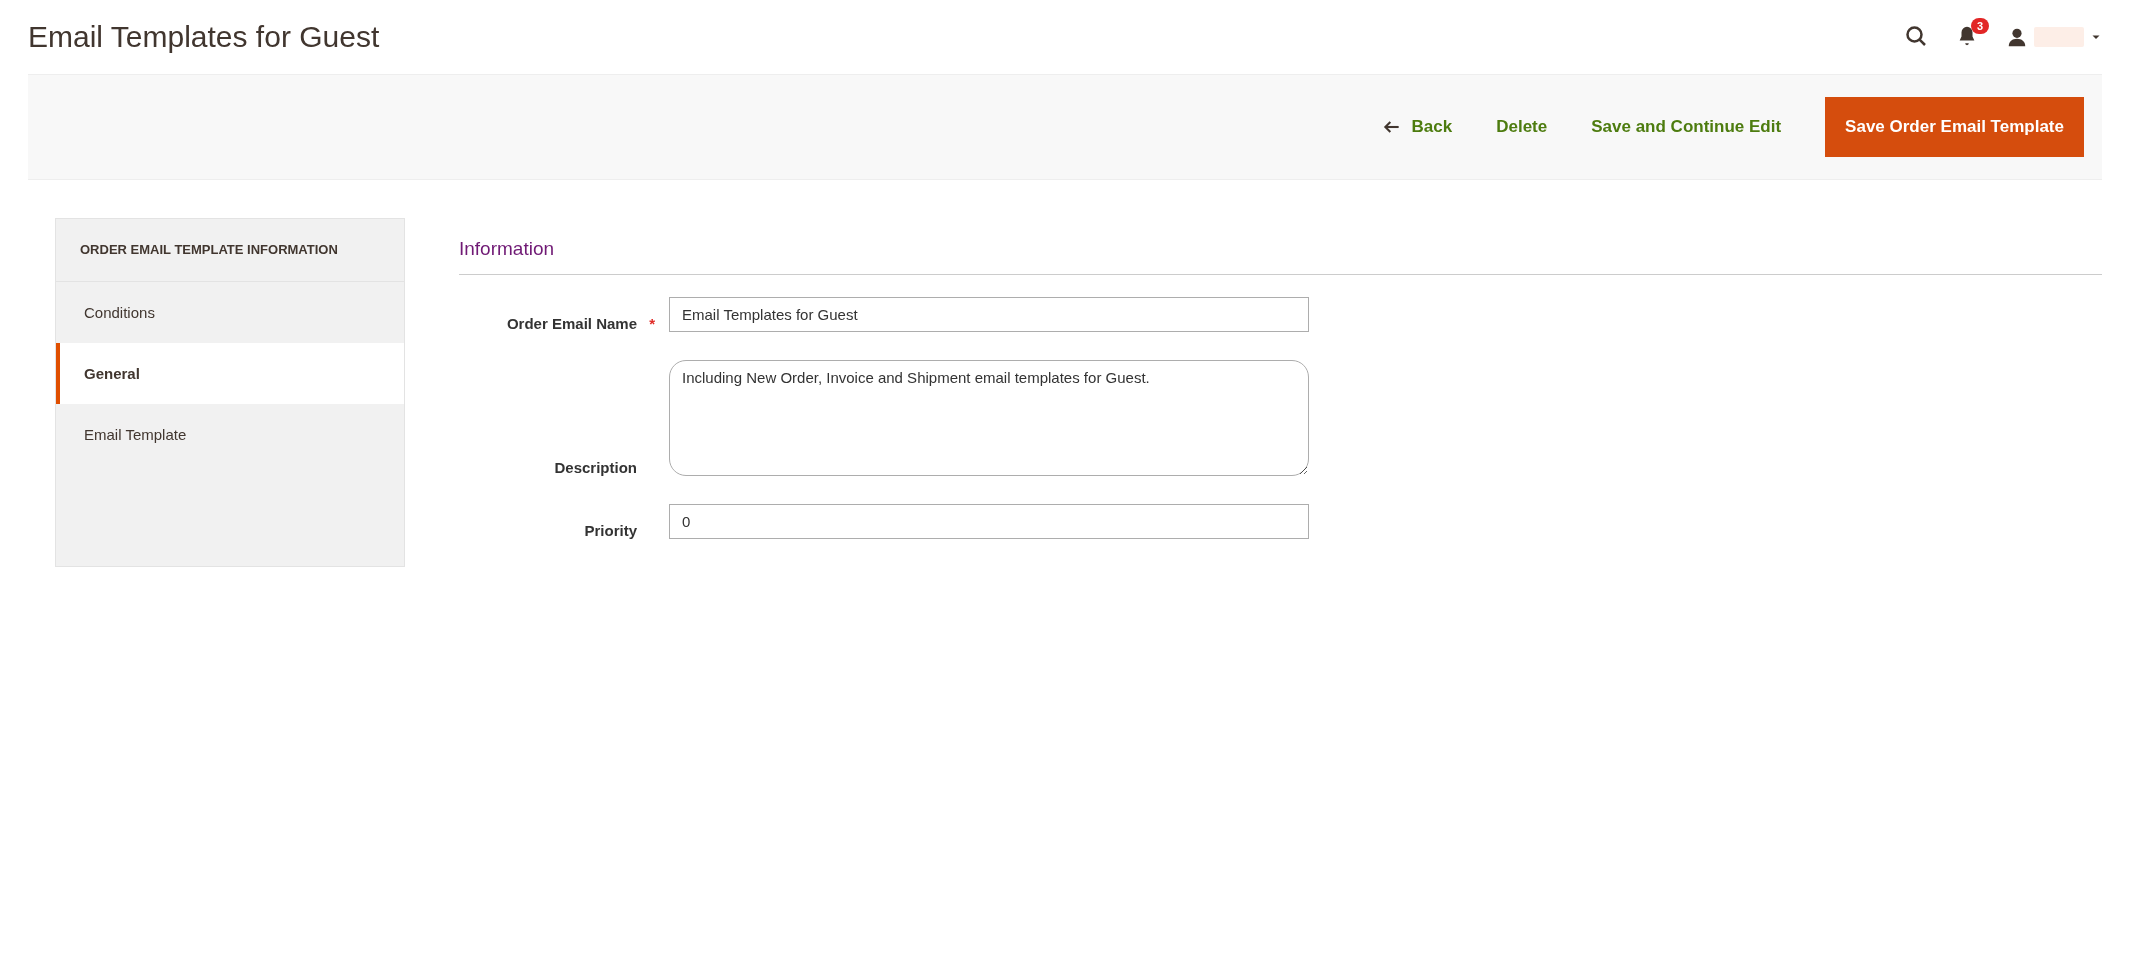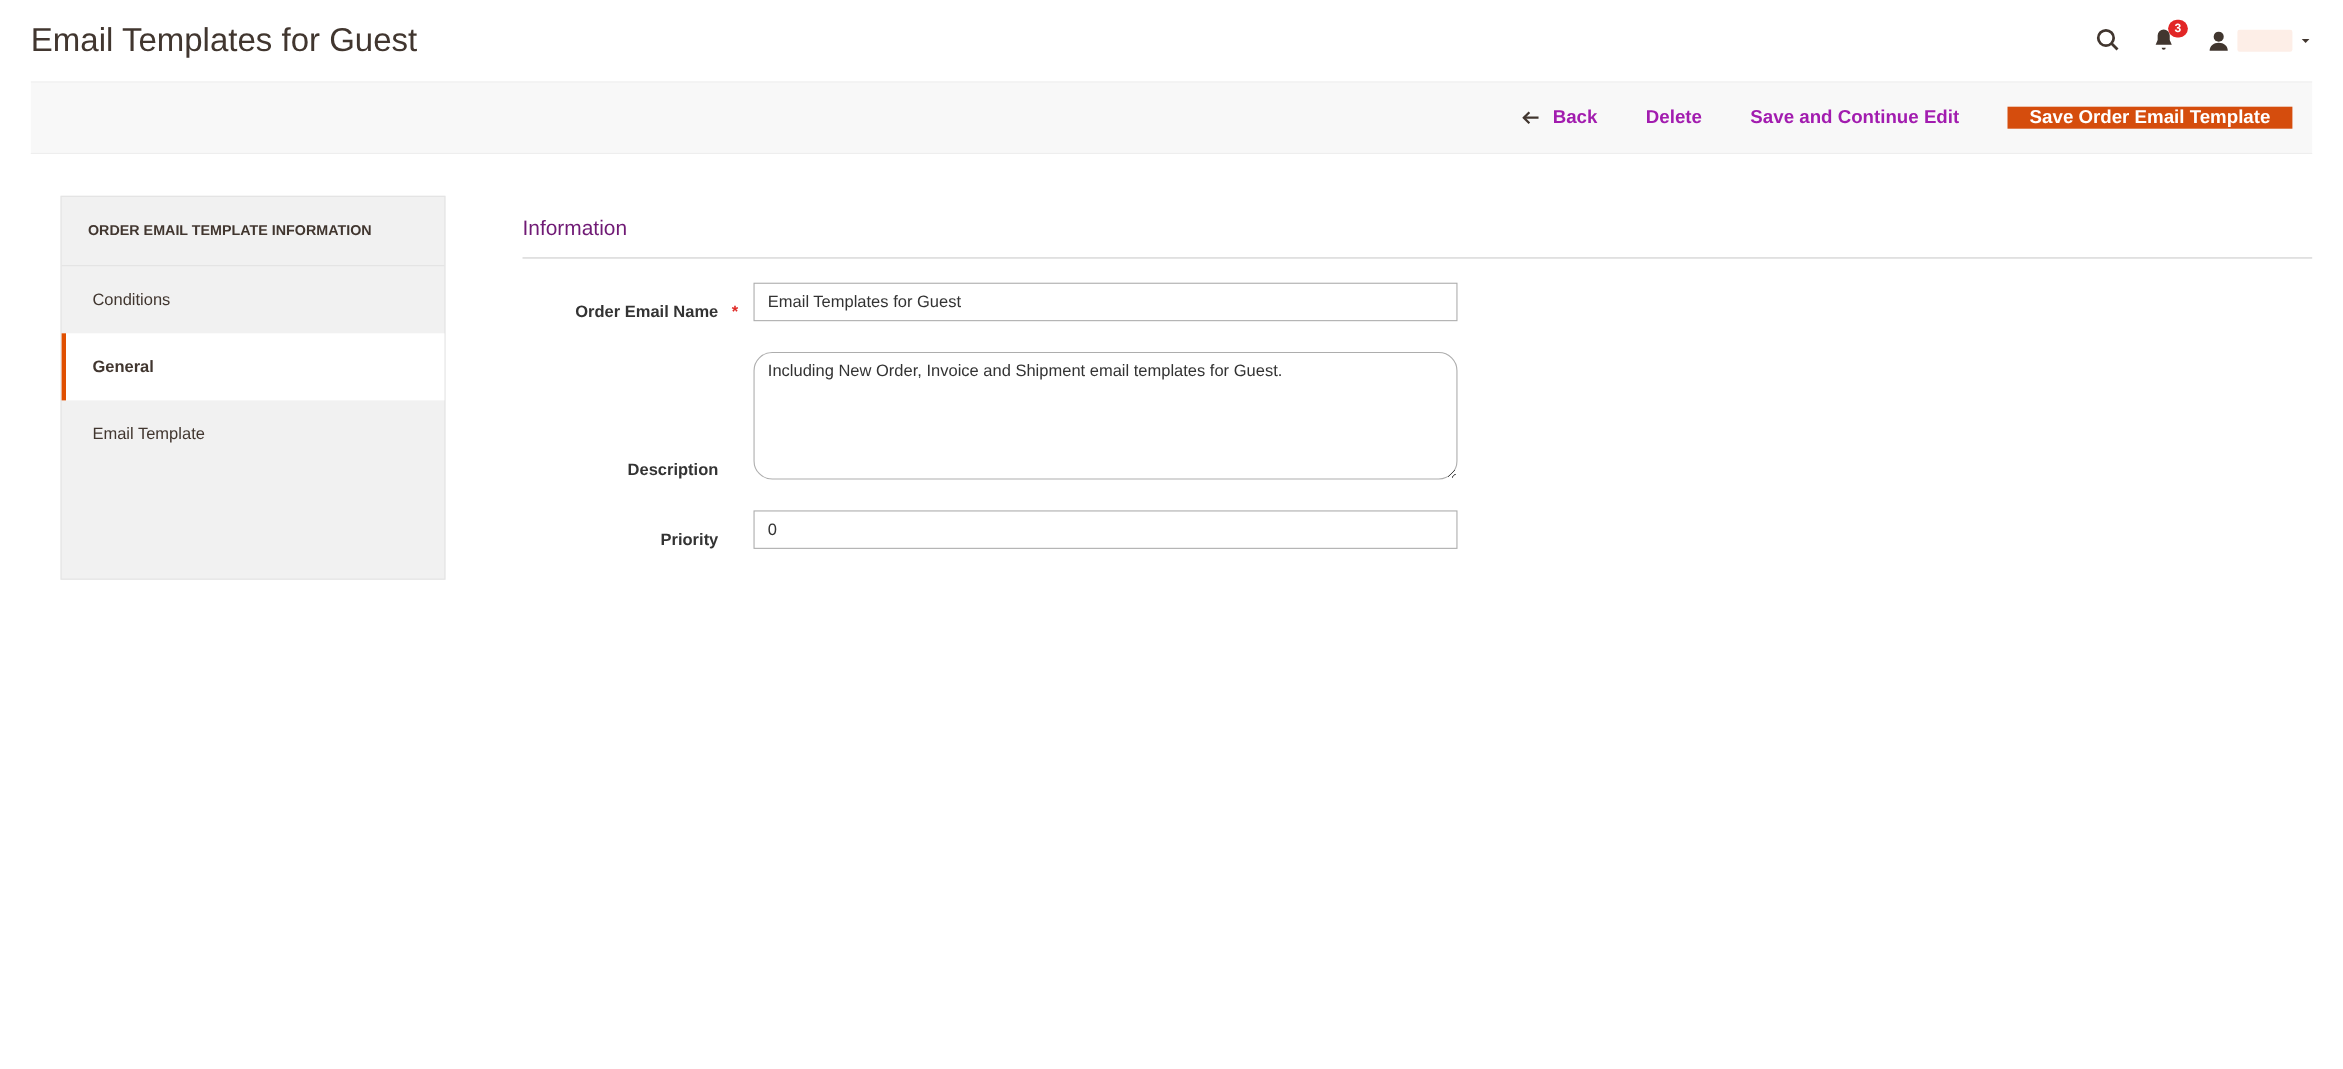--- a/index.html
+++ b/index.html
@@ -66,40 +66,40 @@
       display: flex;
       justify-content: flex-end;
       align-items: center;
       gap: 44px;
     }
     .txt-btn {
       background: none;
       border: none;
       font-size: 17px;
       font-weight: 600;
-      color: #a21caf;
+      color: #4d7c0f;
       cursor: pointer;
       display: flex;
       align-items: flex-end;
       gap: 10px;
       font-family: inherit;
     }
     .primary-btn {
       background: #d54d0d;
       color: #fff;
       border: none;
       font-size: 17px;
       font-weight: 600;
-      padding: 0 20px;
+      padding: 20px 20px;
       cursor: pointer;
       font-family: inherit;
     }
     .content {
       display: flex;
-      gap: 70px;
+      gap: 54px;
       margin-top: 38px;
       padding-left: 27px;
     }
     .side-tabs {
       width: 350px;
       flex-shrink: 0;
       background: #f1f1f1;
       border: 1px solid #e3e3e3;
     }
     .tabs-title {

